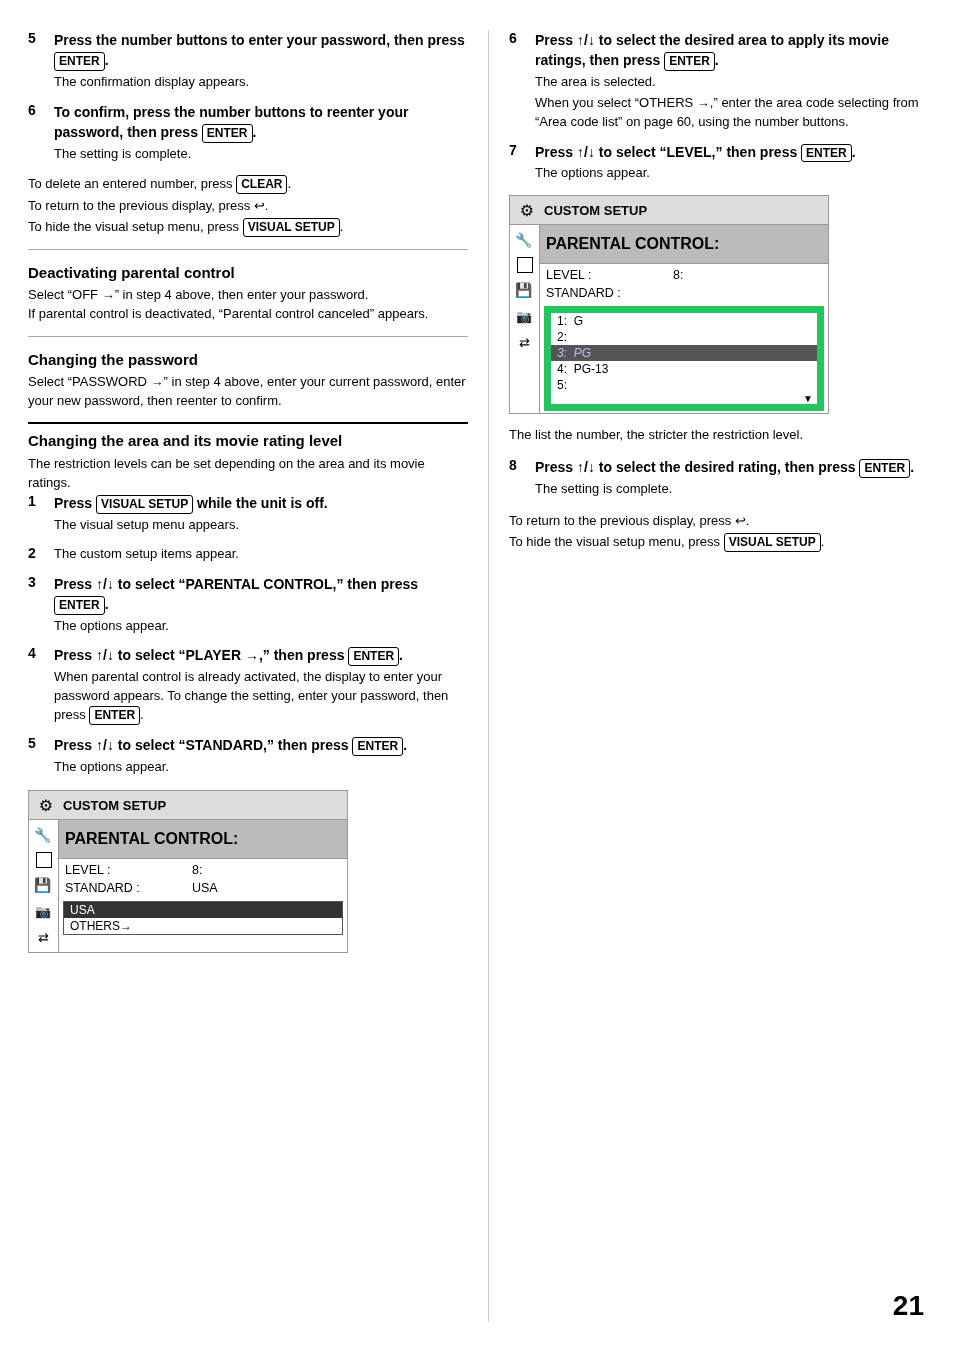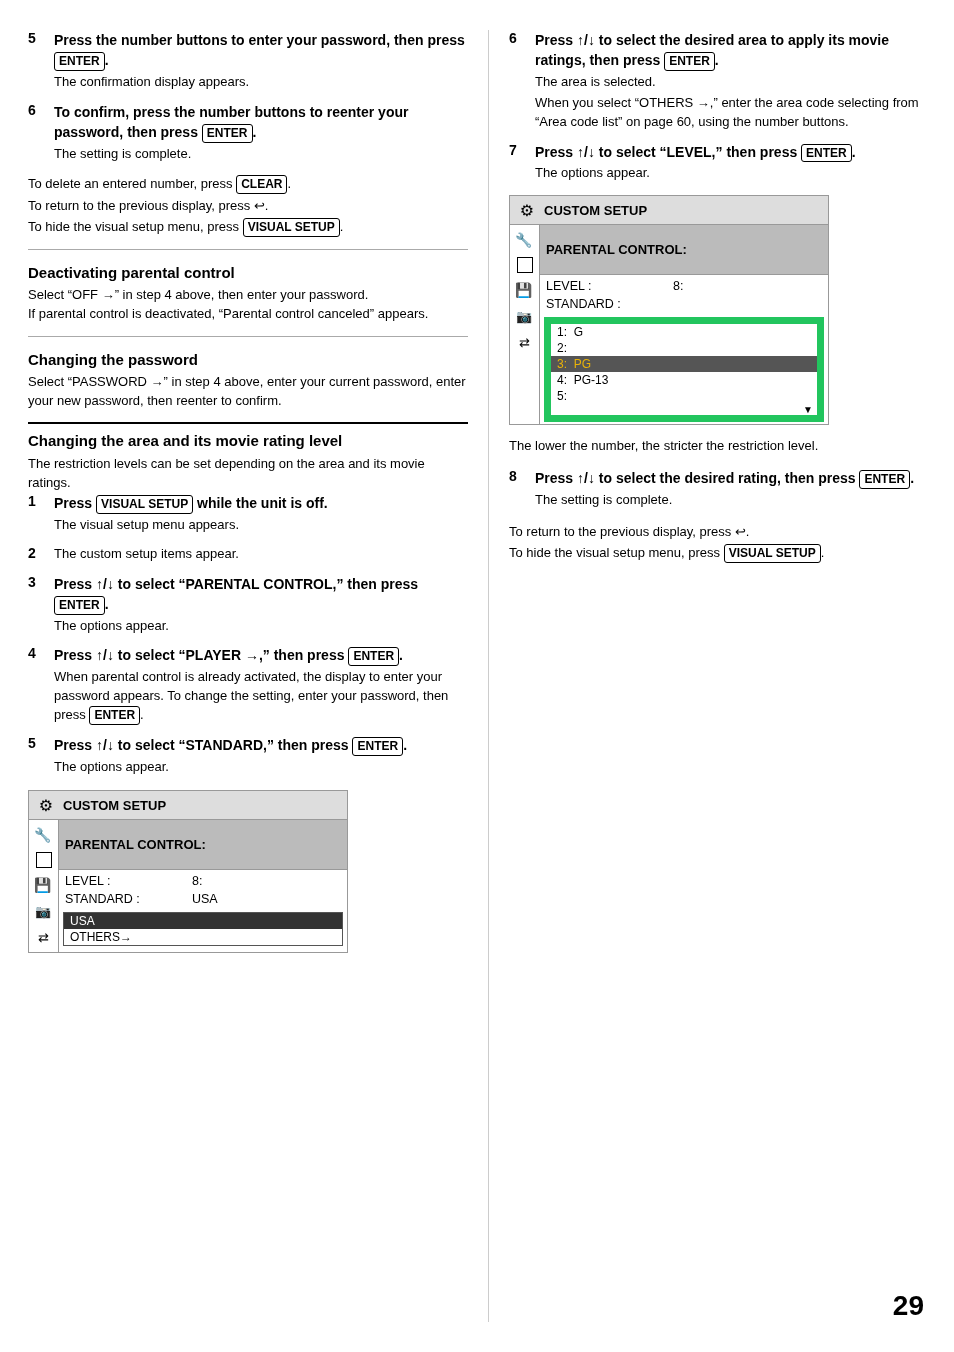--- a/index.html
+++ b/index.html
@@ -140,23 +140,23 @@
       align-items: center;
       justify-content: center;
       font-size: 14px;
     }
     .setup-box-main {
       flex: 1;
       padding: 0;
     }
     .setup-box-section-title {
       background: #bbb;
-      padding: 17px 6px;
-      font-weight: bold;
-      font-size: 13px;
+      padding: 10px 6px;
+      font-weight: bold;
+      font-size: 16px;
       border-bottom: 1px solid #999;
     }
     .setup-box-rows {
       padding: 2px 0;
     }
     .setup-box-row {
       display: flex;
       padding: 2px 6px;
       font-size: 12.5px;
       align-items: flex-start;
@@ -191,21 +191,22 @@
       margin: 10px 0 12px 0;
       width: 320px;
       font-size: 13px;
     }
     .right-setup-box .setup-box-dropdown {
       margin: 2px 4px;
       border: 7px solid #22c55e;
     }
     .right-setup-box .setup-box-dropdown .dd-row.highlight {
       background: #555;
-      color: #eab308;
+      color: #c4b5fd;
+      font-style: italic;
     }
   </style>
 </head>
 <body>
 
 <div class="page-container">
 
   <div class="left-col">
 
     <div class="step">
@@ -381,32 +382,32 @@
             <div class="dd-row">2:</div>
             <div class="dd-row highlight">3:&nbsp;&nbsp;PG</div>
             <div class="dd-row">4:&nbsp;&nbsp;PG-13</div>
             <div class="dd-row">5:</div>
             <div class="dd-scroll-indicator">▼</div>
           </div>
         </div>
       </div>
     </div>
 
-    <p class="normal-line" style="margin-bottom:12px;">The lower the number, the stricter the restriction level.</p>
+    <p class="normal-line" style="margin-bottom:12px;">The list the number, the stricter the restriction level.</p>
 
     <div class="step">
       <div class="step-num">8</div>
       <div class="step-content">
         <p class="bold-line">Press ↑/↓ to select the desired rating, then press <span class="kbd">ENTER</span>.</p>
         <p class="normal-line">The setting is complete.</p>
       </div>
     </div>
 
     <div class="note-block" style="margin-top:10px;">
       <p>To return to the previous display, press <span style="font-size:13px;">↩</span>.</p>
       <p>To hide the visual setup menu, press <span class="kbd">VISUAL SETUP</span>.</p>
     </div>
 
   </div>
 
 </div>
 
-<div class="page-number">29</div>
+<div class="page-number">21</div>
 
 </body></html>

